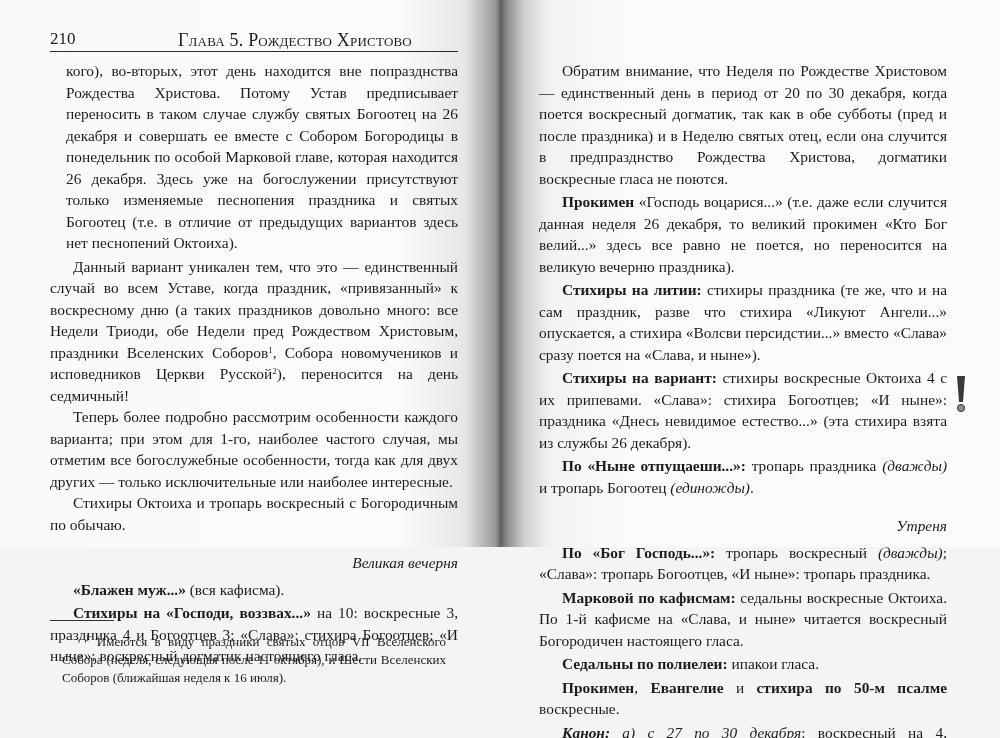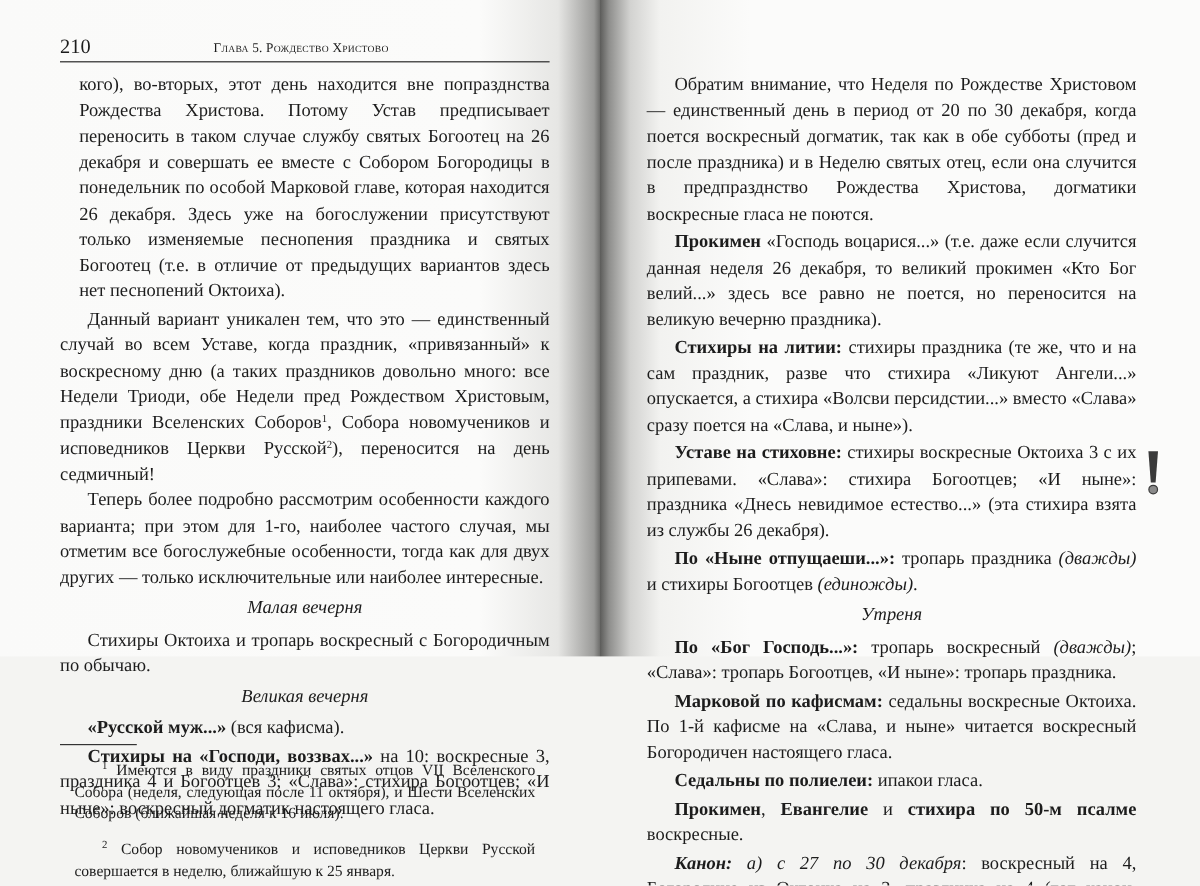--- a/index.html
+++ b/index.html
@@ -26,35 +26,35 @@
     position: absolute; top: 29px; height: 22px;
     border-bottom: 1.3px solid #2a2a2a;
     font-size: 15px; line-height: 20px;
   }
   .left .running-head { left: 50px; width: 408px; }
   .right .running-head { left: 39px; width: 408px; }
   .page-num { position: absolute; top: 0; font-size: 17px; }
   .left .page-num { left: 0; }
   .right .page-num { right: 0; }
   .head-title { position: absolute; top: 1px; }
-  .left .head-title { left: 128px; font-variant: small-caps; font-size: 11px; letter-spacing: 0.2px; }
+  .left .head-title { left: 128px; font-variant: small-caps; font-size: 18px; letter-spacing: 0.2px; }
   .right .head-title { left: 20px; font-style: italic; font-size: 14px; }
 
   .text {
     position: absolute; top: 60px;
     font-size: 15.4px; line-height: 21.5px;
     text-align: justify;
   }
   .left .text { left: 50px; width: 408px; }
   .right .text { left: 39px; width: 408px; }
   .text p { margin: 0; text-indent: 23px; }
   .text p.noindent { text-indent: 0; margin-left: 16px; }
   .text p.gap { margin-top: 2px; }
   .subhead {
-    text-align: center; font-style: italic; margin: 4px 0 5px 0;
+    text-align: right; font-style: italic; margin: 17px 0 5px 0;
   }
   b { font-weight: bold; }
   i { font-style: italic; }
   sup { font-size: 9px; line-height: 0; vertical-align: 5px; }
 
   .footnotes {
     position: absolute; left: 50px; width: 408px; top: 620px;
     font-size: 13px; line-height: 18px; text-align: justify;
   }
   .fn-rule { width: 64px; height: 0; border-top: 1px solid #333; margin-bottom: 5px; }
@@ -75,43 +75,41 @@
     <div class="running-head">
       <span class="page-num">210</span>
       <span class="head-title">Глава 5. Рождество Христово</span>
     </div>
 
     <div class="text">
       <p class="noindent">кого), во-вторых, этот день находится вне попразднства Рождества Христова. Потому Устав предписывает переносить в таком случае службу святых Богоотец на 26 декабря и совершать ее вместе с Собором Богородицы в понедельник по особой Марковой главе, которая находится 26 декабря. Здесь уже на богослужении присутствуют только изменяемые песнопения праздника и святых Богоотец (т.е. в отличие от предыдущих вариантов здесь нет песнопений Октоиха).</p>
       <p class="gap"><span>Данный вариант уникален тем, что это — единственный случай во всем Уставе, когда праздник, «привязанный» к воскресному дню (а таких праздников довольно много: все Недели Триоди, обе Недели пред Рождеством Христовым, праздники Вселенских Соборов</span><sup>1</sup><span>, Собора новомучеников и исповедников Церкви Русской</span><sup>2</sup><span>), переносится на день седмичный!</span></p>
       <p>Теперь более подробно рассмотрим особенности каждого варианта; при этом для 1-го, наиболее частого случая, мы отметим все богослужебные особенности, тогда как для двух других — только исключительные или наиболее интересные.</p>
 
-      <div class="subhead">Малая вечерня</div>
       <p>Стихиры Октоиха и тропарь воскресный с Богородичным по обычаю.</p>
 
       <div class="subhead">Великая вечерня</div>
-      <p><b>«Русской муж...»</b><span> (вся кафисма).</span></p>
+      <p><b>«Блажен муж...»</b><span> (вся кафисма).</span></p>
       <p class="gap"><b>Стихиры на «Господи, воззвах...»</b><span> на 10: воскресные 3, праздника 4 и Богоотцев 3; «Слава»: стихира Богоотцев; «И ныне»: воскресный догматик настоящего гласа.</span></p>
     </div>
 
     <div class="footnotes">
       <div class="fn-rule"></div>
       <p><sup>1</sup><span> Имеются в виду праздники святых отцов VII Вселенского Собора (неделя, следующая после 11 октября), и Шести Вселенских Соборов (ближайшая неделя к 16 июля).</span></p>
-      <p><sup>2</sup><span> Собор новомучеников и исповедников Церкви Русской совершается в неделю, ближайшую к 25 января.</span></p>
     </div>
   </div>
 
   <div class="page right">
 
     <div class="text">
       <p>Обратим внимание, что Неделя по Рождестве Христовом — единственный день в период от 20 по 30 декабря, когда поется воскресный догматик, так как в обе субботы (пред и после праздника) и в Неделю святых отец, если она случится в предпразднство Рождества Христова, догматики воскресные гласа не поются.</p>
       <p class="gap"><b>Прокимен</b><span> «Господь воцарися...» (т.е. даже если случится данная неделя 26 декабря, то великий прокимен «Кто Бог велий...» здесь все равно не поется, но переносится на великую вечерню праздника).</span></p>
       <p class="gap"><b>Стихиры на литии:</b><span> стихиры праздника (те же, что и на сам праздник, разве что стихира «Ликуют Ангели...» опускается, а стихира «Волсви персидстии...» вместо «Слава» сразу поется на «Слава, и ныне»).</span></p>
-      <p class="gap"><b>Уставе на стиховне:</b><span> стихиры воскресные Октоиха 3 с их припевами. «Слава»: стихира Богоотцев; «И ныне»: праздника «Днесь невидимое естество...» (эта стихира взята из службы 26 декабря).</span></p>
-      <p class="gap"><b>По «Ныне отпущаеши...»:</b><span> тропарь праздника </span><i>(дважды)</i><span> и стихиры Богоотцев </span><i>(единожды)</i><span>.</span></p>
+      <p class="gap"><b>Стихиры на вариант:</b><span> стихиры воскресные Октоиха 4 с их припевами. «Слава»: стихира Богоотцев; «И ныне»: праздника «Днесь невидимое естество...» (эта стихира взята из службы 26 декабря).</span></p>
+      <p class="gap"><b>По «Ныне отпущаеши...»:</b><span> тропарь праздника </span><i>(дважды)</i><span> и тропарь Богоотец </span><i>(единожды)</i><span>.</span></p>
 
       <div class="subhead">Утреня</div>
       <p><b>По «Бог Господь...»:</b><span> тропарь воскресный </span><i>(дважды)</i><span>; «Слава»: тропарь Богоотцев, «И ныне»: тропарь праздника.</span></p>
       <p class="gap"><b>Марковой по кафисмам:</b><span> седальны воскресные Октоиха. По 1-й кафисме на «Слава, и ныне» читается воскресный Богородичен настоящего гласа.</span></p>
       <p class="gap"><b>Седальны по полиелеи:</b><span> ипакои гласа.</span></p>
       <p class="gap"><b>Прокимен</b><span>, </span><b>Евангелие</b><span> и </span><b>стихира по 50-м псалме</b><span> воскресные.</span></p>
       <p class="gap"><b><i>Канон:</i></b><i> а)  с 27 по 30 декабря</i><span>: воскресный на 4, Богородице из Октоиха на 2, праздника на 4 (тот канон, который должен быть по очереди в настоящий день, см. § 7.1), Богоотцев на 4;</span></p>
 
     </div>
 

